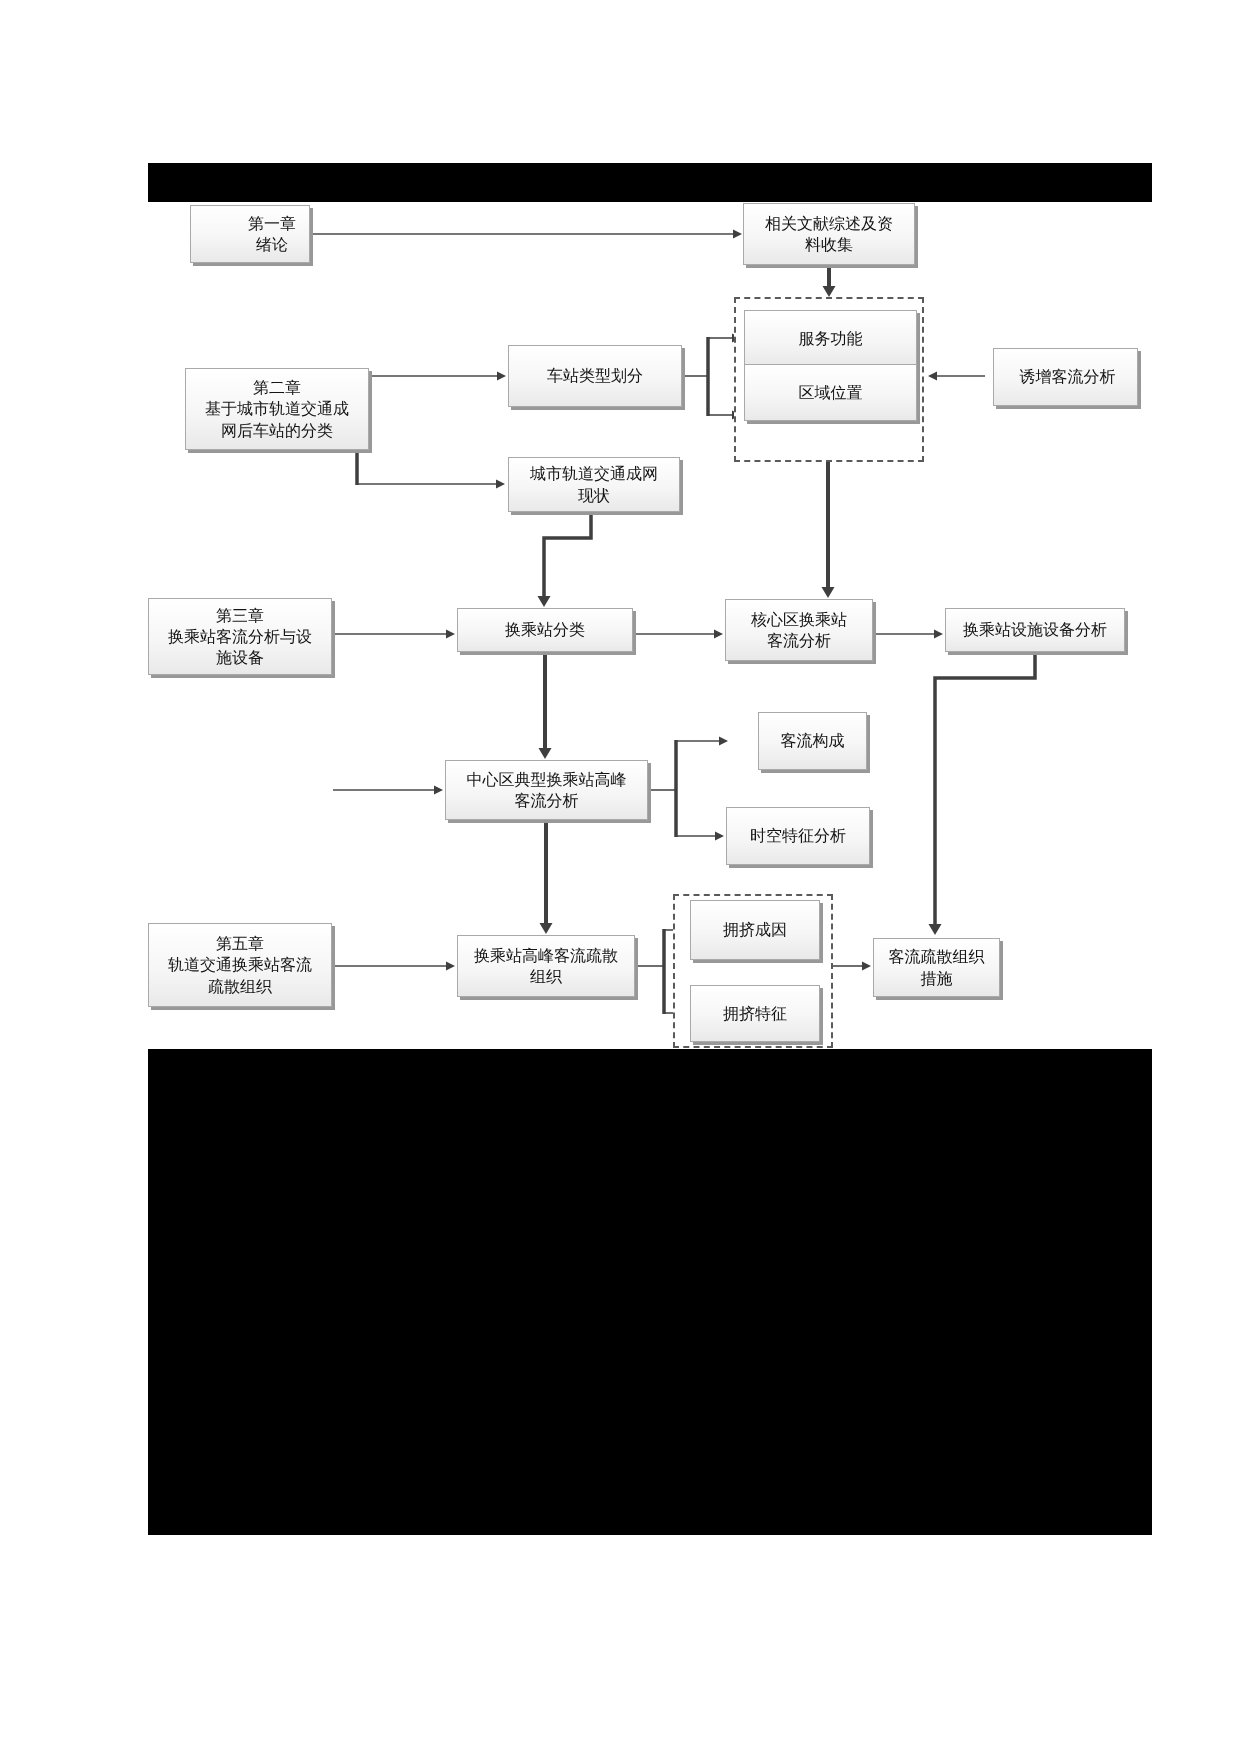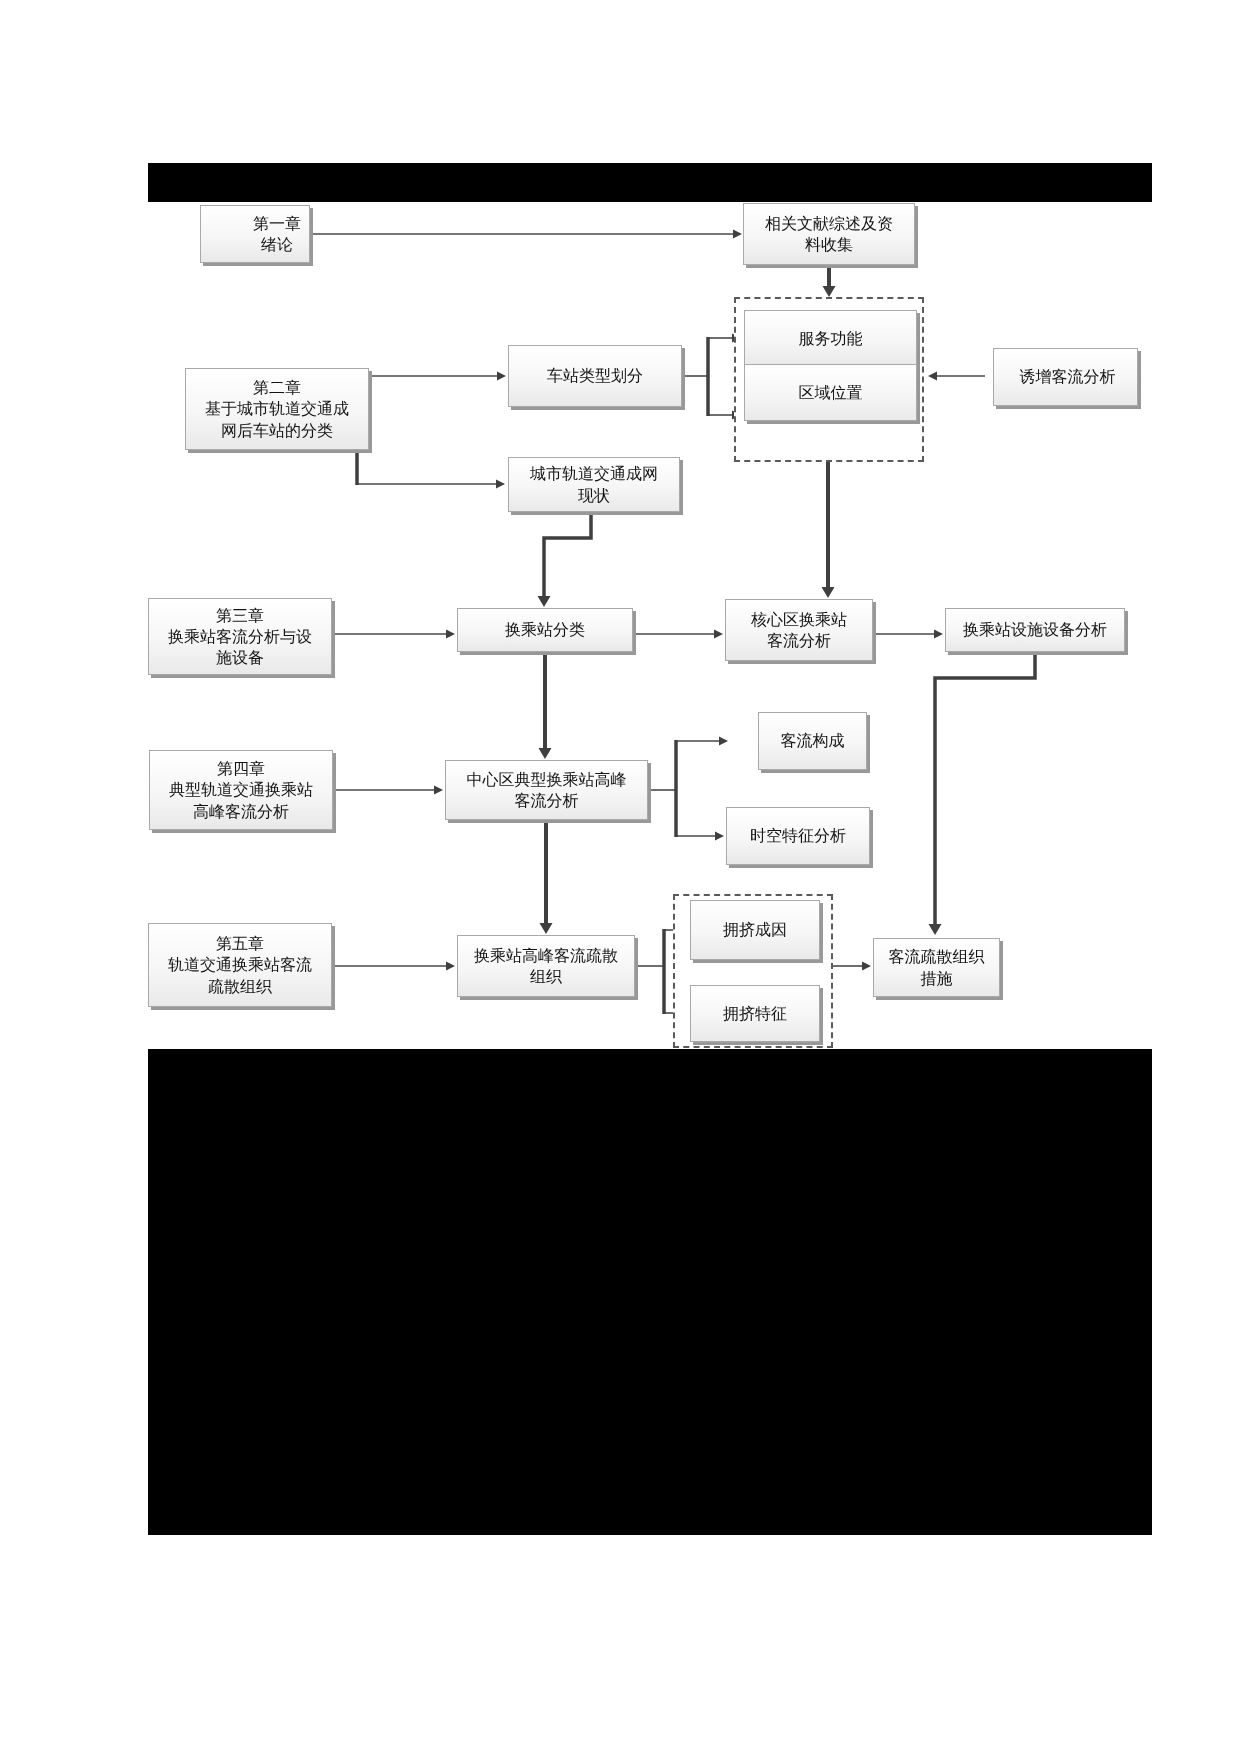--- a/index.html
+++ b/index.html
@@ -30,21 +30,21 @@
     box-sizing:border-box;
     padding:2px 4px;
   }
   .dashed-group{
     position:absolute;
     border:2px dashed #5a5a5a;
     background:#ffffff;
     box-sizing:border-box;
   }
   
-  .n-ch1{left:200px;top:205px;width:110px;height:58px;padding-left:48px;}
+  .n-ch1{left:190px;top:205px;width:120px;height:58px;padding-left:48px;}
   .n-lit{left:743px;top:203px;width:172px;height:62px;}
   .n-stationtype{left:508px;top:345px;width:174px;height:62px;}
   .n-ch2{left:149px;top:368px;width:184px;height:82px;margin-left:36px;}
   .g1{left:734px;top:297px;width:190px;height:165px;}
   .n-service{left:744px;top:310px;width:173px;height:57px;}
   .n-region{left:744px;top:364px;width:173px;height:57px;}
   .n-induced{left:993px;top:348px;width:145px;height:58px;padding-left:8px;}
   .n-network{left:508px;top:457px;width:172px;height:55px;}
   .n-ch3{left:148px;top:598px;width:184px;height:77px;}
   .n-transfercls{left:457px;top:608px;width:176px;height:44px;}
@@ -170,23 +170,20 @@
   <div class="node n-induced">诱增客流分析</div>
   <div class="node n-network">城市轨道交通成网
 现状</div>
   <div class="node n-ch3">第三章
 换乘站客流分析与设
 施设备</div>
   <div class="node n-transfercls">换乘站分类</div>
   <div class="node n-coreflow">核心区换乘站
 客流分析</div>
   <div class="node n-facility">换乘站设施设备分析</div>
-  <div class="node n-ch4">第四章
-典型轨道交通换乘站
-高峰客流分析</div>
   <div class="node n-peakflow">中心区典型换乘站高峰
 客流分析</div>
   <div class="node n-composition">客流构成</div>
   <div class="node n-spatio">时空特征分析</div>
   <div class="node n-ch5">第五章
 轨道交通换乘站客流
 疏散组织</div>
   <div class="node n-evacorg">换乘站高峰客流疏散
 组织</div>
   <div class="node n-congcause">拥挤成因</div>

